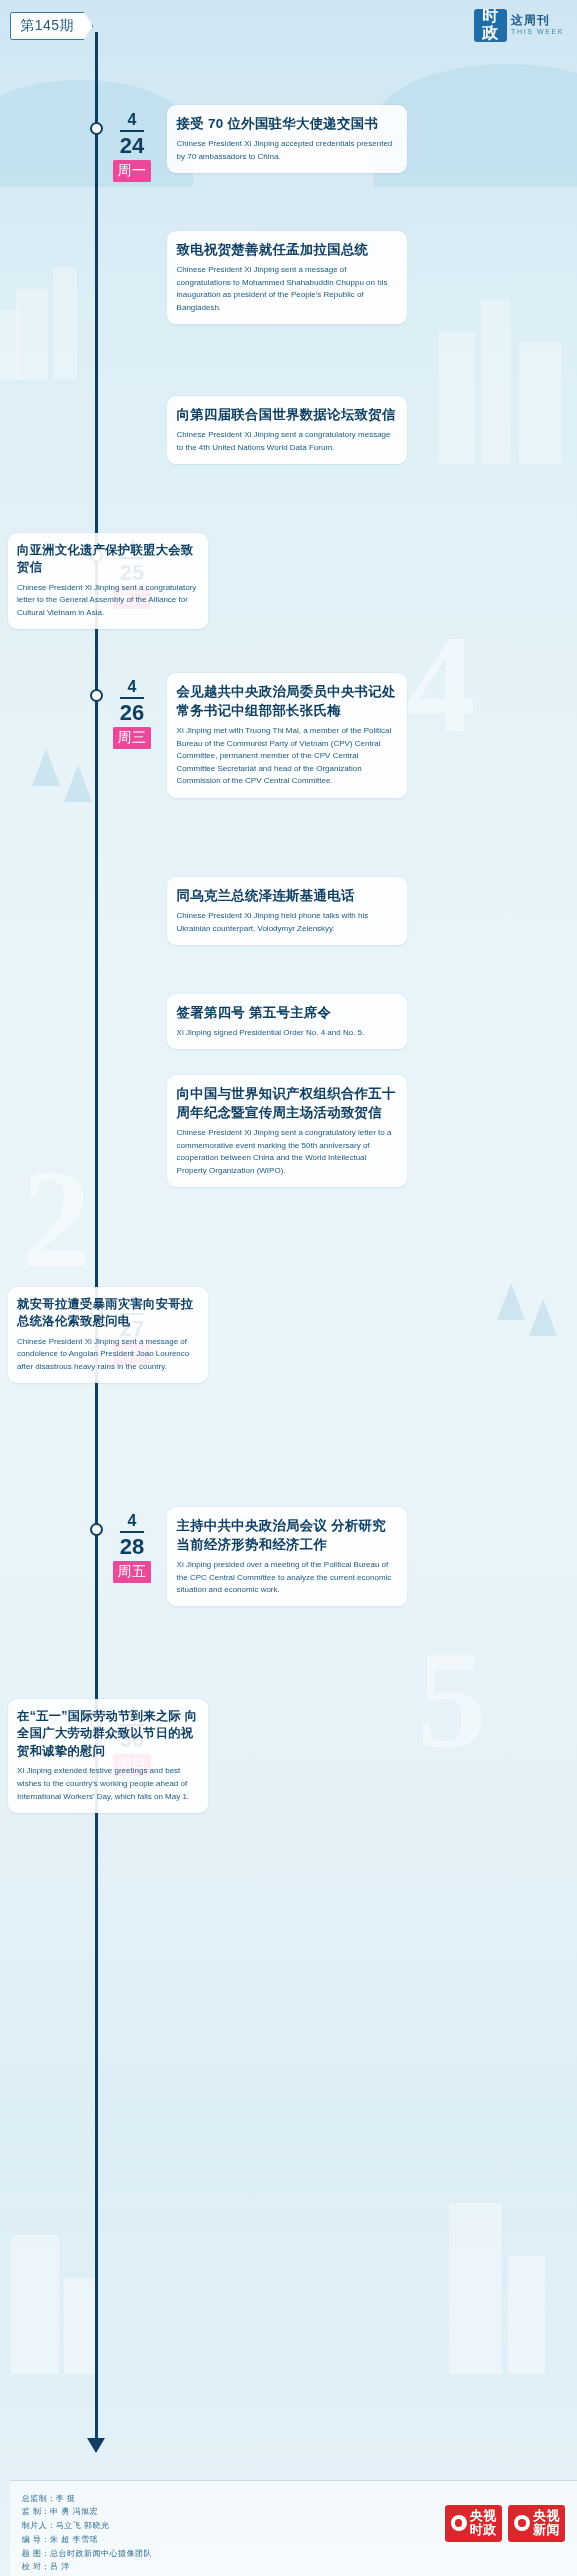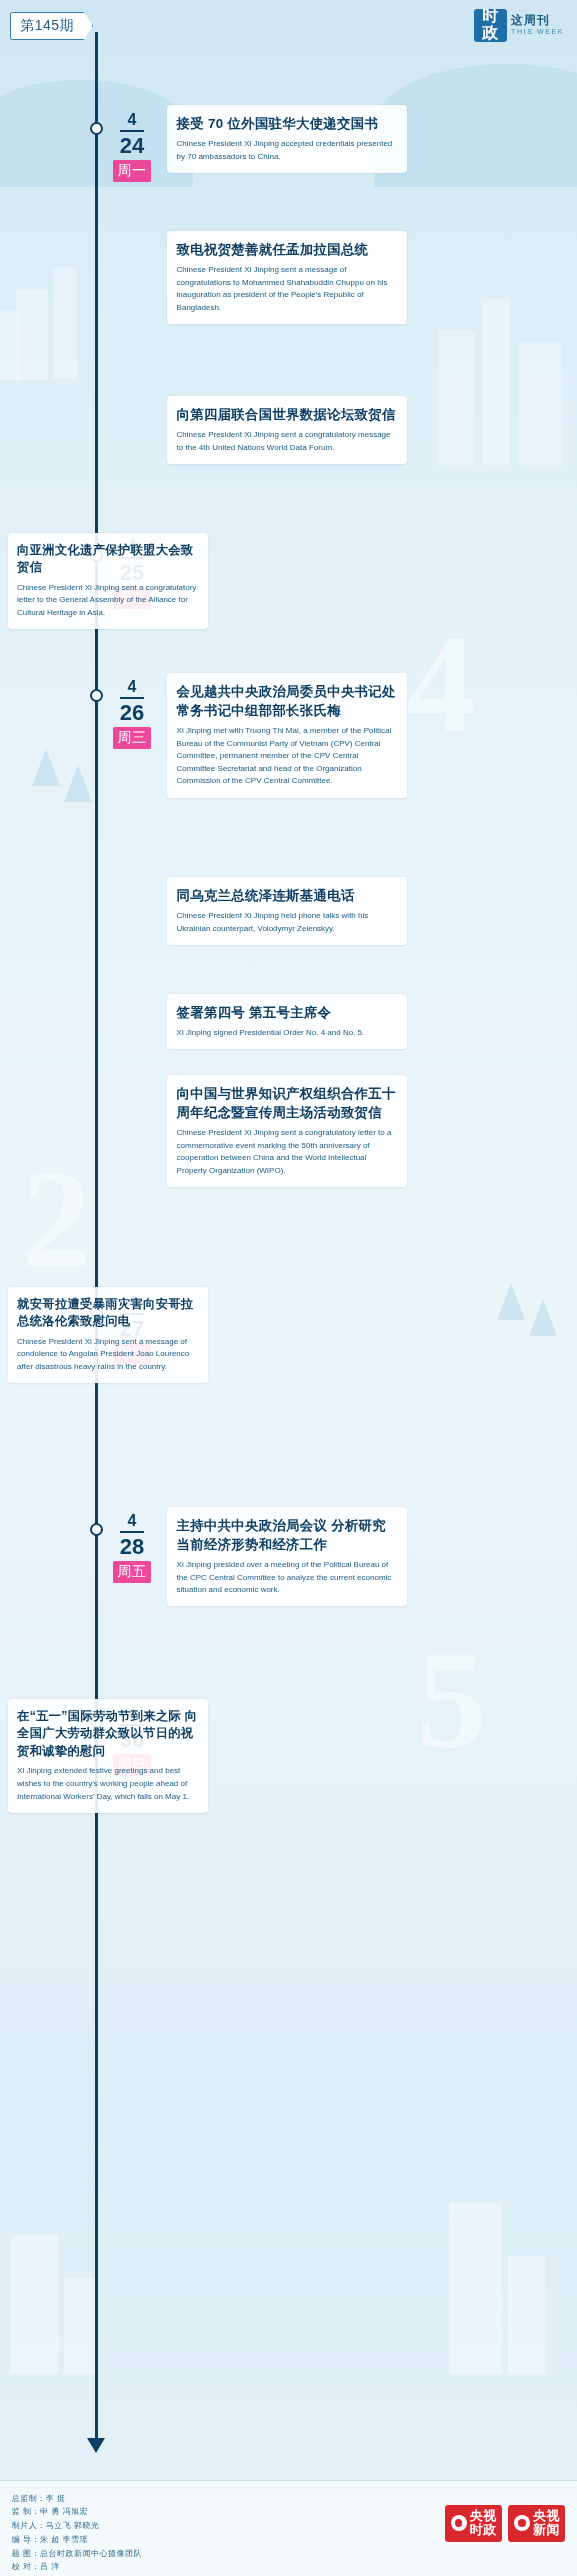--- a/index.html
+++ b/index.html
@@ -125,21 +125,21 @@
     font-size: 14px;
     padding: 1.6px 4.8px;
     border-radius: 1.6px;
     letter-spacing: 0.5px;
   }
 
   
   .card {
     position: absolute;
     background: rgba(255,255,255,0.90);
-    border-radius: 4px;
+    border-radius: 9px;
     padding: 8.6px 9.6px 9.6px;
     box-shadow: 0 0.5px 2.1px rgba(30,80,110,0.10);
   }
   .card.right { left: 167px; width: 240px; }
   .card.left  { left: 7.5px;  width: 200px; }
   .card .title {
     font-size: 13.4px;
     font-weight: bold;
     color: #0e3f63;
     line-height: 1.42;
@@ -149,21 +149,21 @@
   .card.left .title { font-size: 12.3px; }
   .card .desc {
     font-size: 8px;
     color: #1d5a80;
     line-height: 1.58;
   }
 
   
   .footer {
     position: absolute;
-    left: 0; right: 0; bottom: 0;
+    left: 10px; right: 0; bottom: 0;
     height: 96px;
     background: rgba(255,255,255,0.55);
     border-top: 0.5px solid rgba(120,170,200,0.35);
   }
   .credits {
     position: absolute;
     left: 11.8px; top: 10.7px;
     font-size: 8px;
     color: #2e6d92;
     line-height: 1.72;
@@ -293,21 +293,21 @@
   <div class="desc">Chinese President Xi Jinping sent a message of congratulations to Mohammed Shahabuddin Chuppu on his inauguration as president of the People's Republic of Bangladesh.</div>
 </div>
 
 <div class="card right" style="top:396px;">
   <div class="title">向第四届联合国世界数据论坛致贺信</div>
   <div class="desc">Chinese President Xi Jinping sent a congratulatory message to the 4th United Nations World Data Forum.</div>
 </div>
 
 <div class="card left" style="top:533px;">
   <div class="title">向亚洲文化遗产保护联盟大会致贺信</div>
-  <div class="desc">Chinese President Xi Jinping sent a congratulatory letter to the General Assembly of the Alliance for Cultural Heritage in Asia.</div>
+  <div class="desc">Chinese President Xi Jinping sent a congratulatory letter to the General Assembly of the Alliance for Cultural Vietnam in Asia.</div>
 </div>
 
 <div class="card right" style="top:673px;">
   <div class="title">会见越共中央政治局委员中央书记处常务书记中组部部长张氏梅</div>
   <div class="desc">Xi Jinping met with Truong Thi Mai, a member of the Political Bureau of the Communist Party of Vietnam (CPV) Central Committee, permanent member of the CPV Central Committee Secretariat and head of the Organization Commission of the CPV Central Committee.</div>
 </div>
 
 <div class="card right" style="top:877px;">
   <div class="title">同乌克兰总统泽连斯基通电话</div>
   <div class="desc">Chinese President Xi Jinping held phone talks with his Ukrainian counterpart, Volodymyr Zelenskyy.</div>

